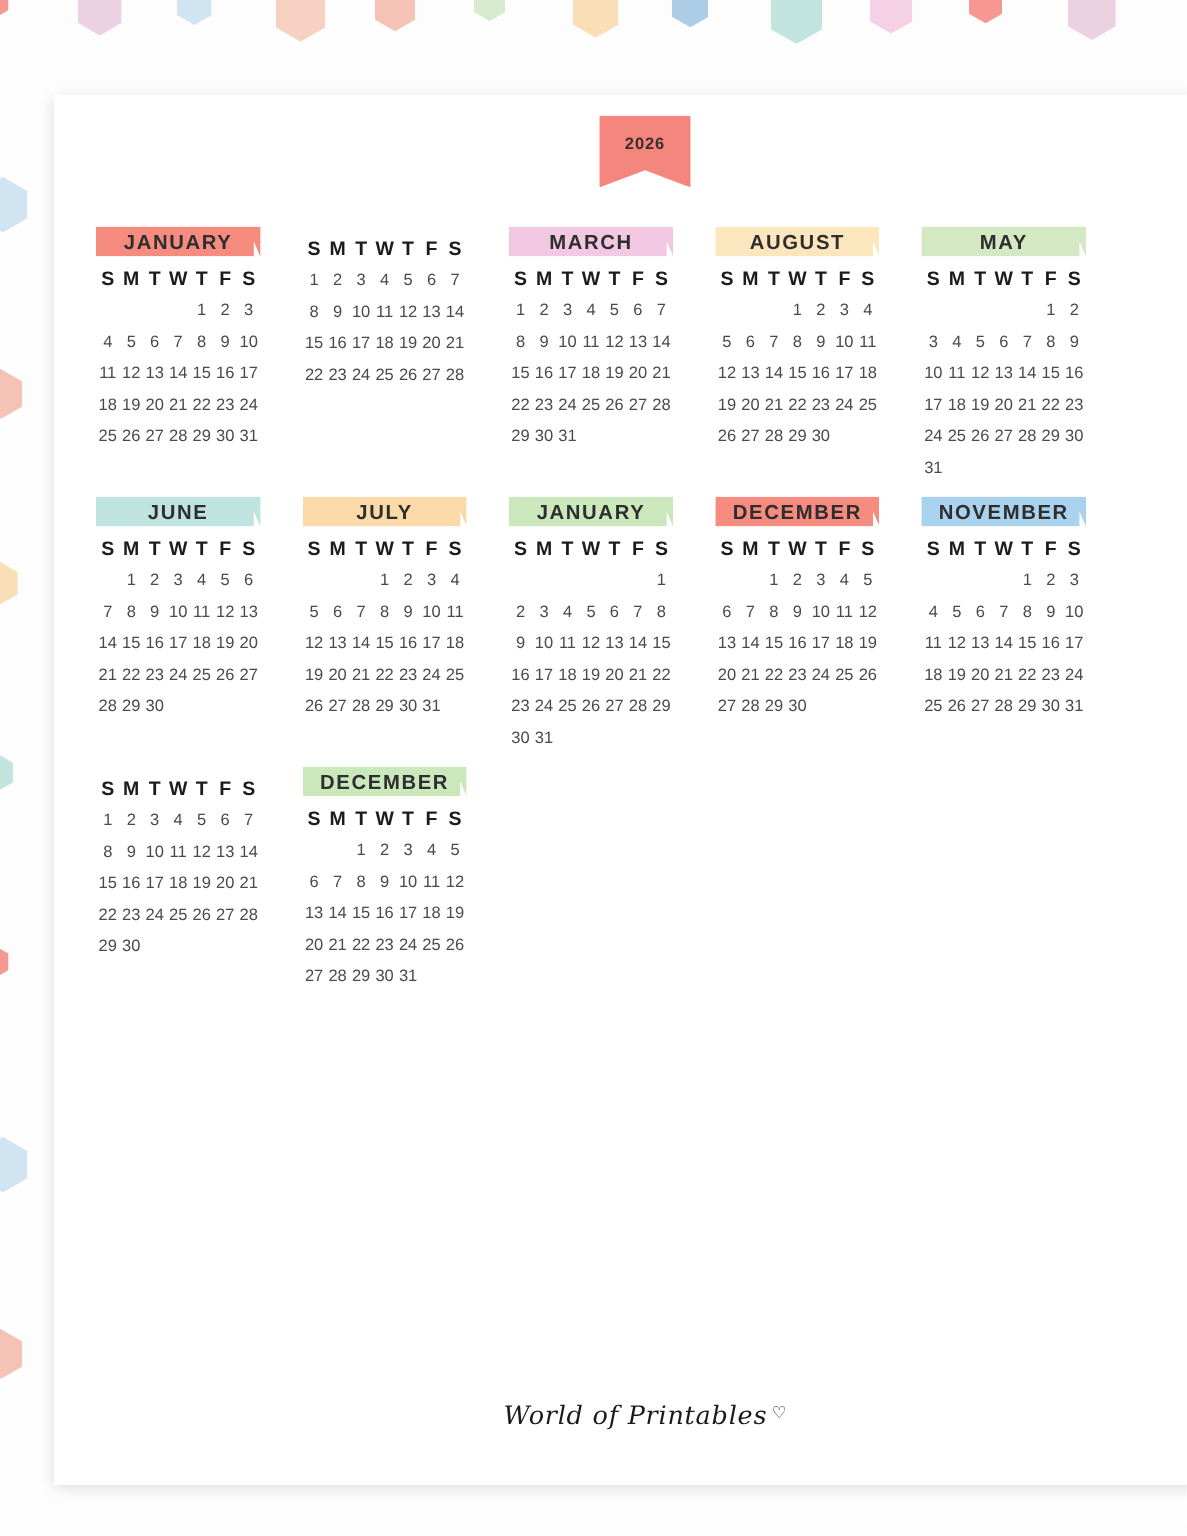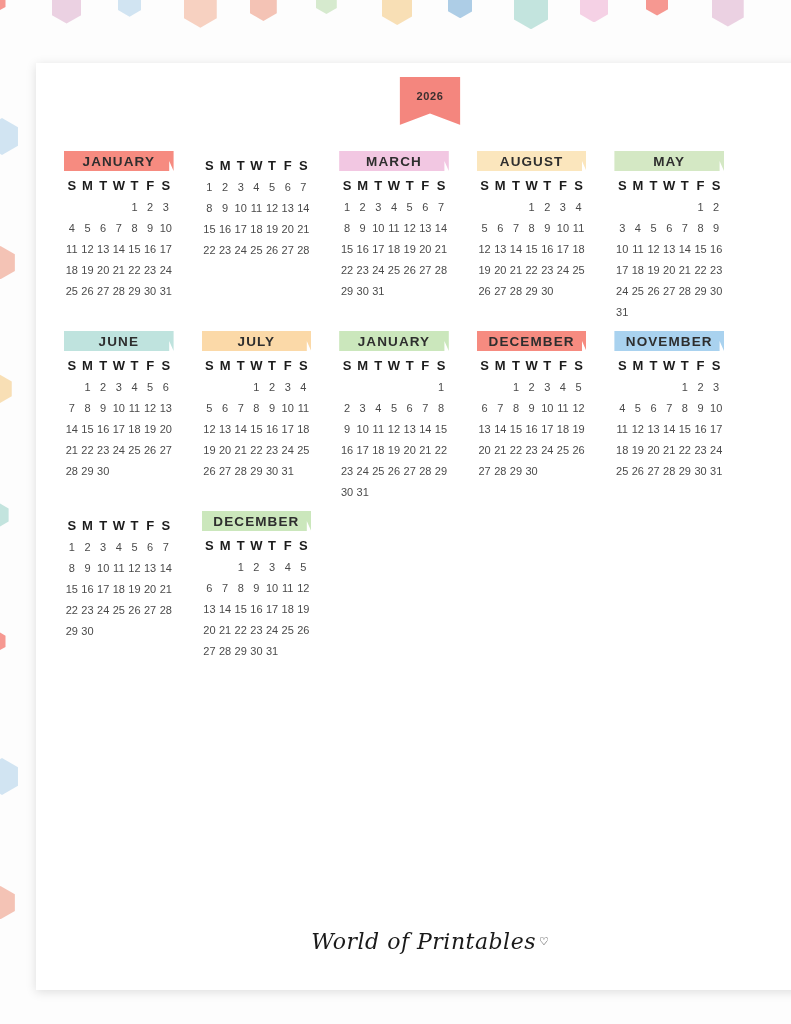--- a/index.html
+++ b/index.html
@@ -122,21 +122,21 @@
   #footer {
     position: absolute;
     left: 0;
     right: 0;
     bottom: 36px;
     text-align: center;
   }
   #footer .brand {
     font-family: "DejaVu Serif", serif;
     font-style: italic;
-    font-size: 22px;
+    font-size: 17px;
     color: #1a1a1a;
     letter-spacing: .5px;
   }
   #footer .heart {
     font-size: 11px;
     color: #1a1a1a;
     margin-left: 3px;
     vertical-align: 4px;
   }
 </style>

